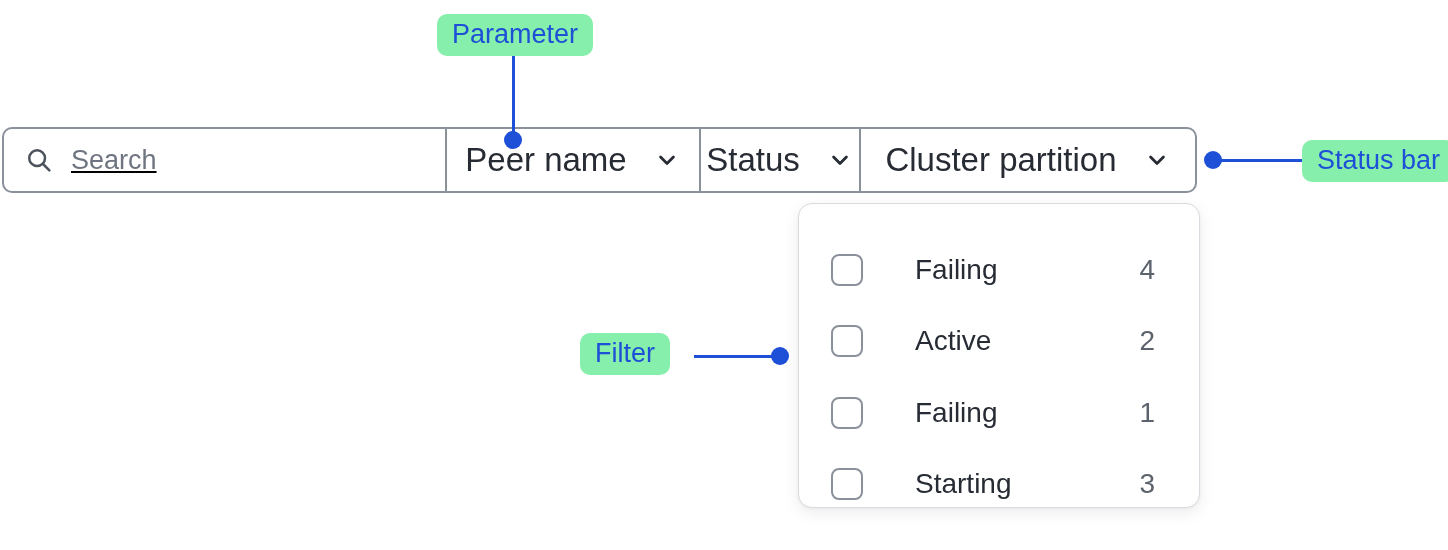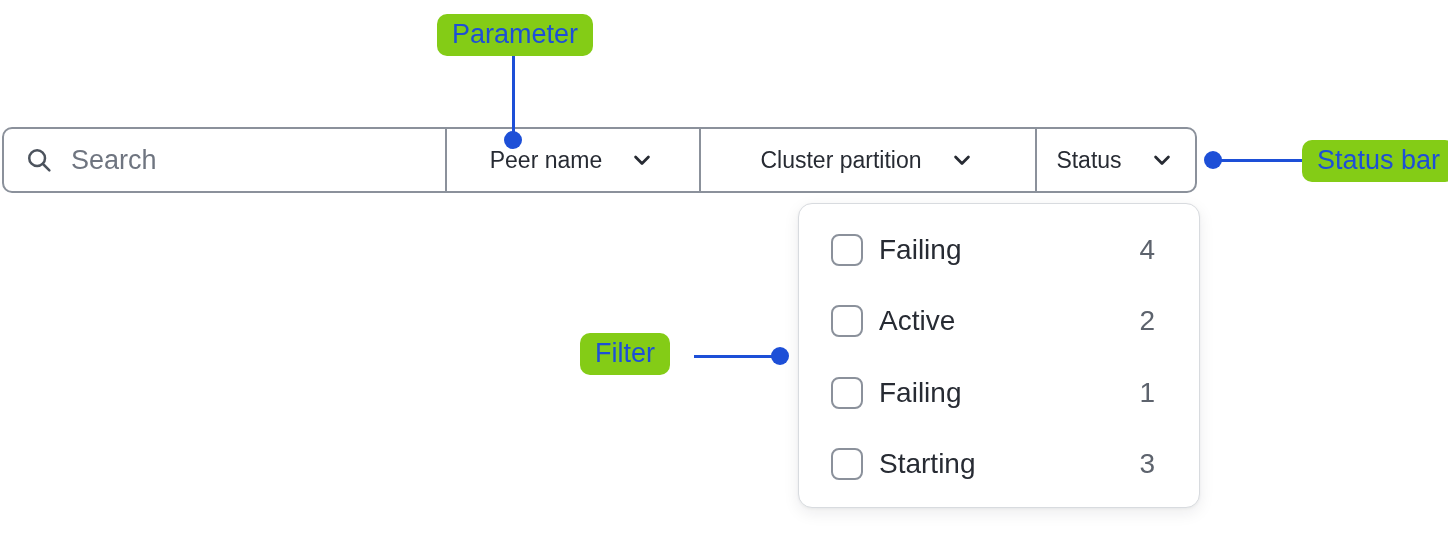--- a/index.html
+++ b/index.html
@@ -4,21 +4,21 @@
 <style>
   * { margin: 0; padding: 0; box-sizing: border-box; }
   html, body { width: 1448px; height: 550px; background: #ffffff; overflow: hidden; }
   body { position: relative; font-family: "Liberation Sans", sans-serif; }
 
   
   .anno-badge {
     position: absolute;
     display: inline-flex;
     align-items: center;
-    background: #84cc16;
+    background: #86efac;
     color: #1d4fd7;
     font-size: 27px;
     font-weight: 500;
     line-height: 1;
     padding: 7px 15px 8px;
     border-radius: 10px;
     white-space: nowrap;
     z-index: 6;
   }
   .conn-line-v, .conn-line-h { position: absolute; background: #1d4fd7; z-index: 5; }
@@ -42,41 +42,42 @@
     background: #ffffff;
     display: flex;
     align-items: stretch;
     z-index: 1;
   }
   .fb-search {
     flex: 0 0 398px;
     display: flex;
     align-items: center;
     padding: 0 20px;
+    text-decoration: underline;
   }
   .fb-search svg { flex: none; display: block; }
   .fb-search input {
     flex: 1;
     min-width: 0;
     margin-left: 17px;
     border: none;
     outline: none;
     background: transparent;
     font-family: "Liberation Sans", sans-serif;
     font-size: 27px;
     color: #272b33;
   }
   .fb-search input::placeholder { color: #6f7580; opacity: 1; }
   .fb-dd {
     display: flex;
     align-items: center;
     justify-content: center;
     gap: 26px;
     border-left: 2px solid #8b919b;
-    font-size: 23px;
+    font-size: 33px;
     color: #272b33;
     cursor: pointer;
     user-select: none;
   }
   .fb-dd-peer    { flex: 0 0 254px; }
   .fb-dd-cluster { flex: 0 0 336px; }
   .fb-dd-status  { flex: 1; }
   .chev { display: block; }
 
   
@@ -89,23 +90,24 @@
     border-radius: 14px;
     box-shadow: 0 5px 16px rgba(25, 30, 40, 0.08), 0 1px 3px rgba(25, 30, 40, 0.05);
     padding: 10px 0 7px;
     display: flex;
     flex-direction: column;
     z-index: 2;
   }
   .panel-row {
     height: 72px;
     display: flex;
-    align-items: center;
+    align-items: flex-end;
     padding: 0 44px 0 32px;
     cursor: pointer;
+    gap: 36px;
   }
   .checkbox {
     flex: none;
     width: 32px; height: 32px;
     border: 2px solid #8b919b;
     border-radius: 8px;
     background: #ffffff;
   }
   .panel-row .opt-label { margin-left: 16px; font-size: 28px; color: #272b33; }
   .panel-row .opt-count { margin-left: auto; font-size: 28px; color: #5d636d; }
@@ -127,29 +129,29 @@
     <input type="text" placeholder="Search" style="">
   </div>
 
   <div class="fb-dd fb-dd-peer">
     <span>Peer name</span>
     <svg class="chev" width="28" height="28" viewBox="0 0 24 24" fill="none" stroke="#272b33" stroke-width="2.4" stroke-linecap="round" stroke-linejoin="round">
       <path d="M6.5 9.5 L12 15 L17.5 9.5"></path>
     </svg>
   </div>
 
-  <div class="fb-dd fb-dd-cluster">
-    <span>Cluster partition</span>
+  <div class="fb-dd fb-dd-status">
+    <span>Status</span>
     <svg class="chev" width="28" height="28" viewBox="0 0 24 24" fill="none" stroke="#272b33" stroke-width="2.4" stroke-linecap="round" stroke-linejoin="round">
       <path d="M6.5 9.5 L12 15 L17.5 9.5"></path>
     </svg>
   </div>
 
-  <div class="fb-dd fb-dd-status">
-    <span>Status</span>
+  <div class="fb-dd fb-dd-cluster">
+    <span>Cluster partition</span>
     <svg class="chev" width="28" height="28" viewBox="0 0 24 24" fill="none" stroke="#272b33" stroke-width="2.4" stroke-linecap="round" stroke-linejoin="round">
       <path d="M6.5 9.5 L12 15 L17.5 9.5"></path>
     </svg>
   </div>
 
 </div>
 
 <div class="conn-dot" style="left:1204px; top:151px;"></div>
 <div class="conn-line-h" style="left:1212px; top:159px; width:90px;"></div>
 <span class="anno-badge" style="left:1302px; top:140px;">Status bar</span>

